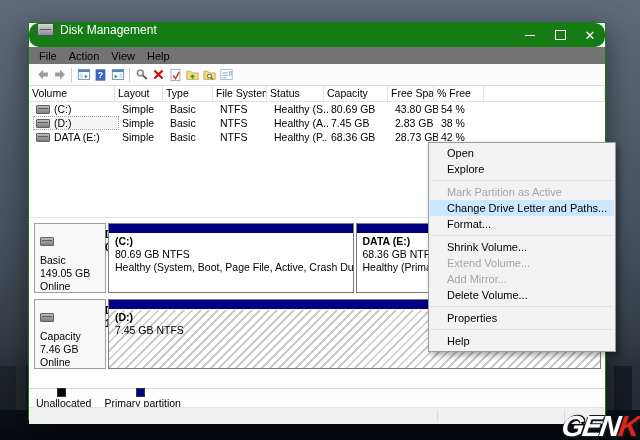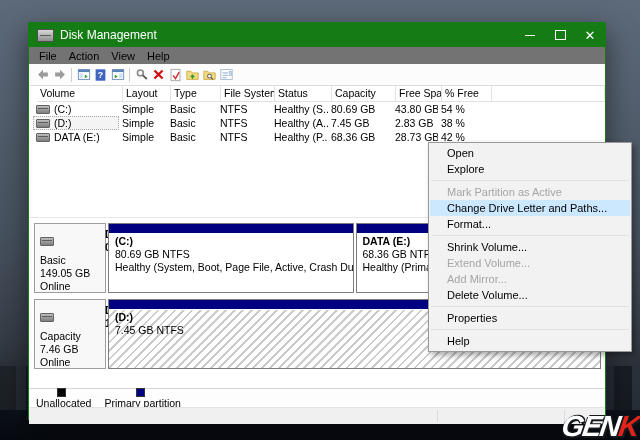--- a/index.html
+++ b/index.html
@@ -22,21 +22,21 @@
   
   .genk{position:absolute;right:2px;top:412px;font-style:italic;font-weight:900;
     font-size:29px;letter-spacing:-2px;transform:skewX(-8deg);line-height:28px;
     text-shadow:2px 2px 0 #15181c,-1px 1px 0 #15181c,1px -1px 0 #15181c;}
   .genk .g-white{color:#fff;}
   .genk .g-red{color:#e2231a;}
   
   .window{position:absolute;left:28px;top:22px;width:578px;height:398px;
     background:#fff;border:1px solid #2e8b2e;box-sizing:border-box;
     box-shadow:0 10px 26px rgba(0,0,0,.5);font-size:11px;color:#000;}
-  .titlebar{height:24px;display:flex;align-items:center;color:#fff;font-size:12px;}
+  .titlebar{height:24px;display:flex;align-items:flex-start;color:#fff;font-size:12px;border-radius:10px;}
   .title-ico{width:15px;height:11px;margin:0 6px 0 8px;position:relative;flex:none;
     background:linear-gradient(#d7d7d7,#8f8f8f);border:1px solid #4f4f4f;border-radius:1px;}
   .title-ico::after{content:"";position:absolute;left:2px;right:2px;top:5px;height:1px;background:#5a5a5a;}
   .title-text{flex:1;white-space:nowrap;}
   .caption-btn{width:30px;height:24px;flex:none;display:flex;align-items:center;
     justify-content:center;color:#fff;font-size:12px;}
   .cap-min::before{content:"";width:10px;height:1px;background:#fff;display:block;}
   .cap-max::before{content:"";width:9px;height:8px;border:1px solid #fff;display:block;}
   .cap-close{font-size:13px;}
   
@@ -44,21 +44,21 @@
   .mb-item{padding:0 6px;font-size:11px;}
   
   .toolbar{height:21px;display:flex;align-items:center;background:#fcfcfc;
     border-bottom:1px solid #dcdcdc;padding-left:5px;}
   .tb-icon{width:17px;height:16px;display:flex;align-items:center;justify-content:center;flex:none;}
   .tb-icon svg{display:block;}
   .tb-sep{width:1px;height:14px;background:#cfcfcf;margin:0 3px;flex:none;}
   
   .vol-list{height:131px;position:relative;background:#fff;overflow:hidden;}
   .vl-header{display:flex;height:15px;align-items:center;border-bottom:1px solid #e0e0e0;
-    margin-left:8px;font-size:10.5px;color:#000;}
+    margin-left:0;font-size:10.5px;color:#000;}
   .vl-header .hcell{border-right:1px solid #e2e2e2;padding-left:3px;box-sizing:border-box;
     height:15px;line-height:15px;white-space:nowrap;overflow:hidden;}
   .vl-row{display:flex;height:14px;align-items:center;margin-left:4px;font-size:10.5px;}
   .vl-row .cell{padding-left:3px;box-sizing:border-box;white-space:nowrap;overflow:hidden;
     height:14px;line-height:14px;display:flex;align-items:center;}
   .c0{width:86px;}.c1{width:48px;}.c2{width:50px;}.c3{width:54px;}
   .c4{width:57px;}.c5{width:64px;}.c6{width:46px;}.c7{width:50px;}.c8{flex:1;}
   .vl-row.focused .c0{outline:1px dotted #a8a8a8;outline-offset:-1px;background:#f4f4f4;}
   .drive-ico{width:12px;height:7px;margin-right:4px;flex:none;border-radius:1px;
     background:linear-gradient(#bdbdbd,#7d7d7d);border:1px solid #636363;position:relative;}
@@ -81,21 +81,21 @@
     background:repeating-linear-gradient(135deg,rgba(0,0,0,0) 0 4px,rgba(140,140,140,.45) 4px 6px);}
   
   .legend{height:18px;display:flex;align-items:center;background:#fdfdfd;
     border-top:1px solid #d7d7d7;padding-left:7px;font-size:10.5px;}
   .lg-swatch{width:9px;height:9px;flex:none;margin-right:5px;border:1px solid #333;box-sizing:border-box;}
   .lg-item{display:flex;align-items:center;margin-right:13px;flex-direction:column;}
   
   .statusbar{height:16px;background:#f0f0f0;border-top:1px solid #e3e3e3;position:relative;}
   .sb-div{position:absolute;top:2px;bottom:2px;width:1px;background:#dadada;}
   
-  .ctx-menu{position:absolute;left:428px;top:142px;width:204px;box-sizing:border-box;
+  .ctx-menu{position:absolute;left:428px;top:142px;width:188px;box-sizing:border-box;
     background:#f2f2f2;border:1px solid #999;box-shadow:3px 3px 6px rgba(0,0,0,.35);
     padding:2px 0;font-size:11px;z-index:10;}
   .cm-item{height:16px;line-height:16px;padding-left:17px;white-space:nowrap;
     overflow:hidden;margin:0 1px;}
   .cm-item.disabled{color:#a5a5a5;}
   .cm-item.highlight{background:#cce8ff;}
   .cm-sep{height:0;border-top:1px solid #e0e0e0;margin:3px 2px;}
 </style>
 </head>
 <body>

